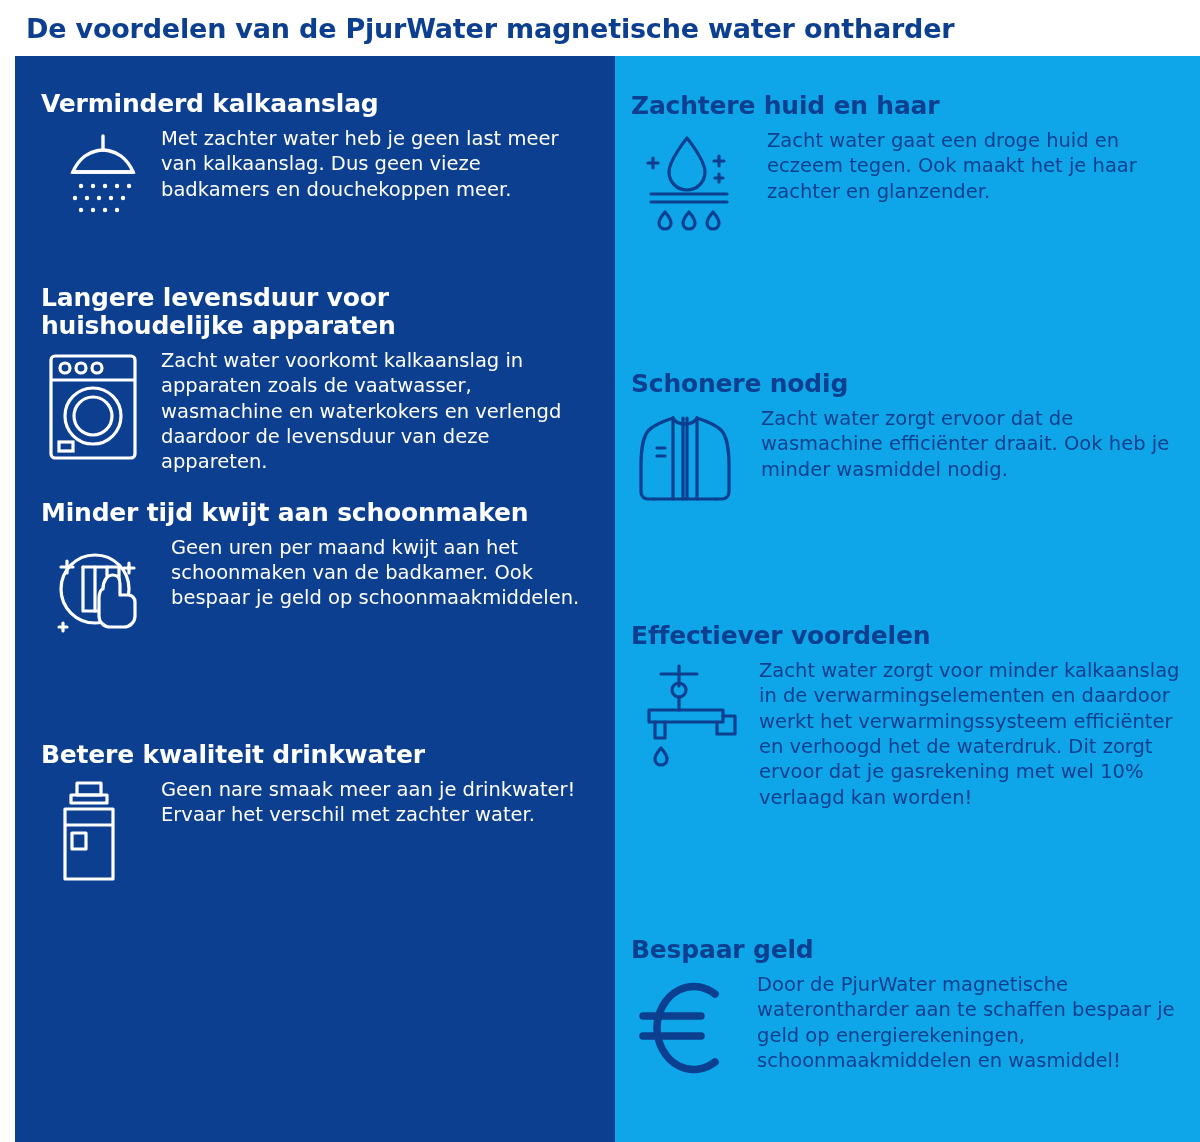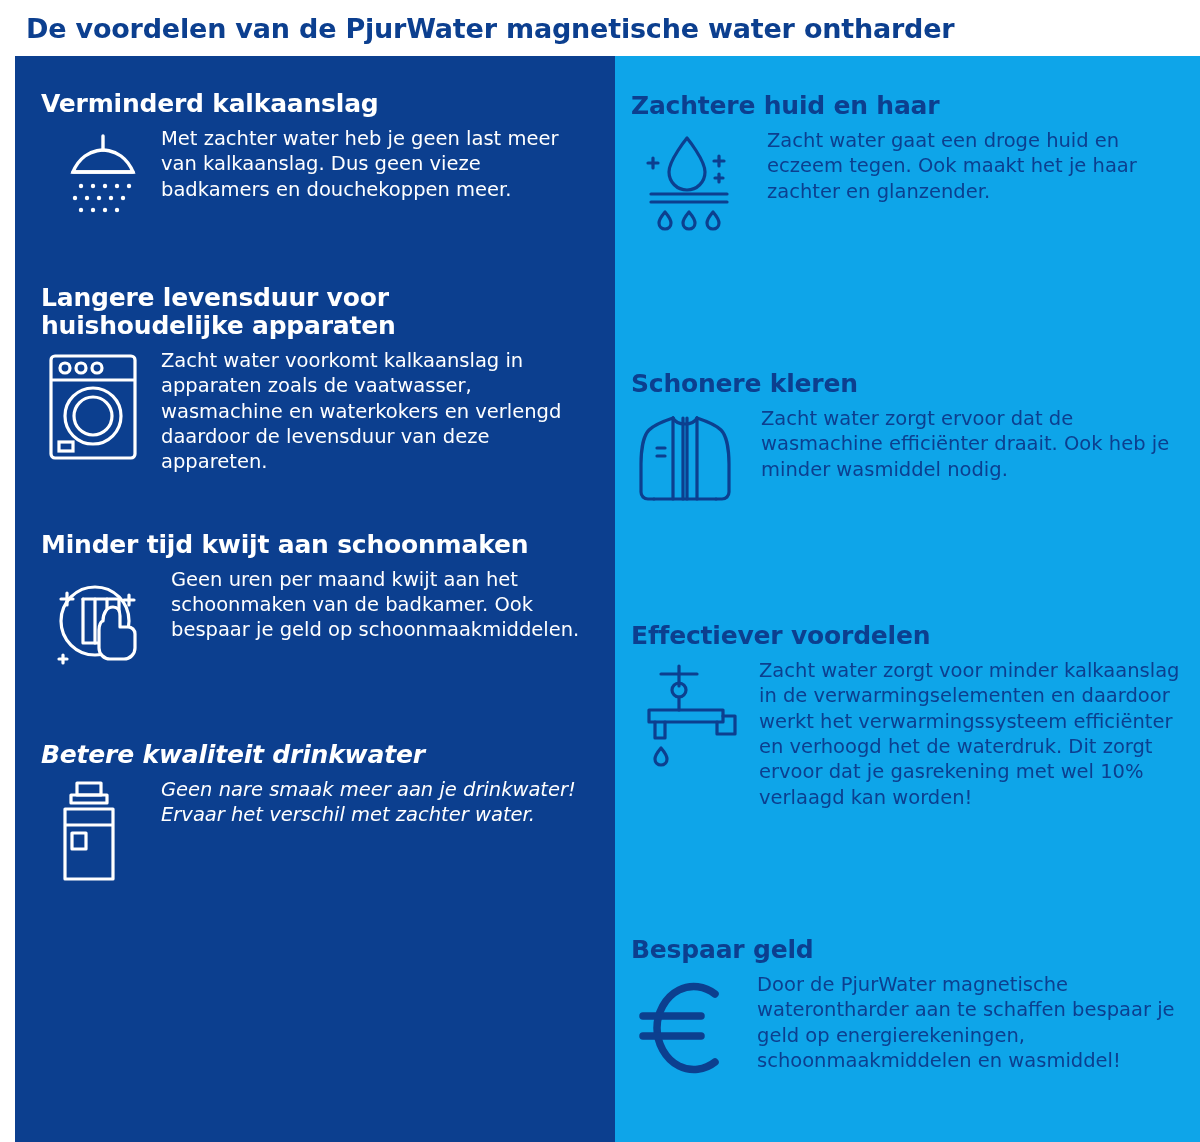--- a/index.html
+++ b/index.html
@@ -91,22 +91,22 @@
     font-size: 19.5px;
     line-height: 1.30;
     white-space: pre-line;
   }
   .col-left .item-text { color: #ffffff; }
   .col-right .item-text { color: #0c3f8f; }
 
   
   .L1 { margin-top: 0px; }
   .L2 { margin-top: 56px; }
-  .L3 { margin-top: 56px; }
-  .L4 { margin-top: 64px; font-style: italic; }
+  .L3 { margin-top: 24px; }
+  .L4 { margin-top: 96px; }
 
   
   .R1 { margin-top: 2px; }
   .R2 { margin-top: 136px; }
   .R3 { margin-top: 112px; }
   .R4 { margin-top: 126px; }
 
   .icon svg { display: block; }
 </style>
 </head>
@@ -221,21 +221,21 @@
               <path d="M34 82 c0 0-6 7-6 11 c0 3.4 2.7 6 6 6 c3.3 0 6-2.6 6-6 c0-4-6-11-6-11z"></path>
               <path d="M58 82 c0 0-6 7-6 11 c0 3.4 2.7 6 6 6 c3.3 0 6-2.6 6-6 c0-4-6-11-6-11z"></path>
               <path d="M82 82 c0 0-6 7-6 11 c0 3.4 2.7 6 6 6 c3.3 0 6-2.6 6-6 c0-4-6-11-6-11z"></path>
             </svg>
           </div>
           <div class="item-text">Zacht water gaat een droge huid en eczeem tegen. Ook maakt het je haar zachter en glanzender.</div>
         </div>
       </div>
 
       <div class="item R2">
-        <div class="item-title">Schonere kleren</div>
+        <div class="item-title">Schonere nodig</div>
         <div class="item-body">
           <div class="icon-wrap icon">
             <svg width="114" height="102" viewBox="0 0 114 102" fill="none" stroke="#0c3f8f" stroke-width="3.2" stroke-linecap="round" stroke-linejoin="round">
               <path d="M42 10 C42 10 24 16 18 22 C12 28 10 44 10 56 L10 84 c0 4 3 7 7 7 l6 0"></path>
               <path d="M66 10 C66 10 84 16 90 22 C96 28 98 44 98 56 L98 84 c0 4-3 7-7 7 l-6 0"></path>
               <path d="M42 10 L42 91 M66 10 L66 91"></path>
               <path d="M23 91 L85 91"></path>
               <path d="M52 10 L52 91 M56 10 L56 91"></path>
               <path d="M42 10 C46 18 62 18 66 10"></path>
               <path d="M26 40 L34 40 M26 48 L34 48"></path>

